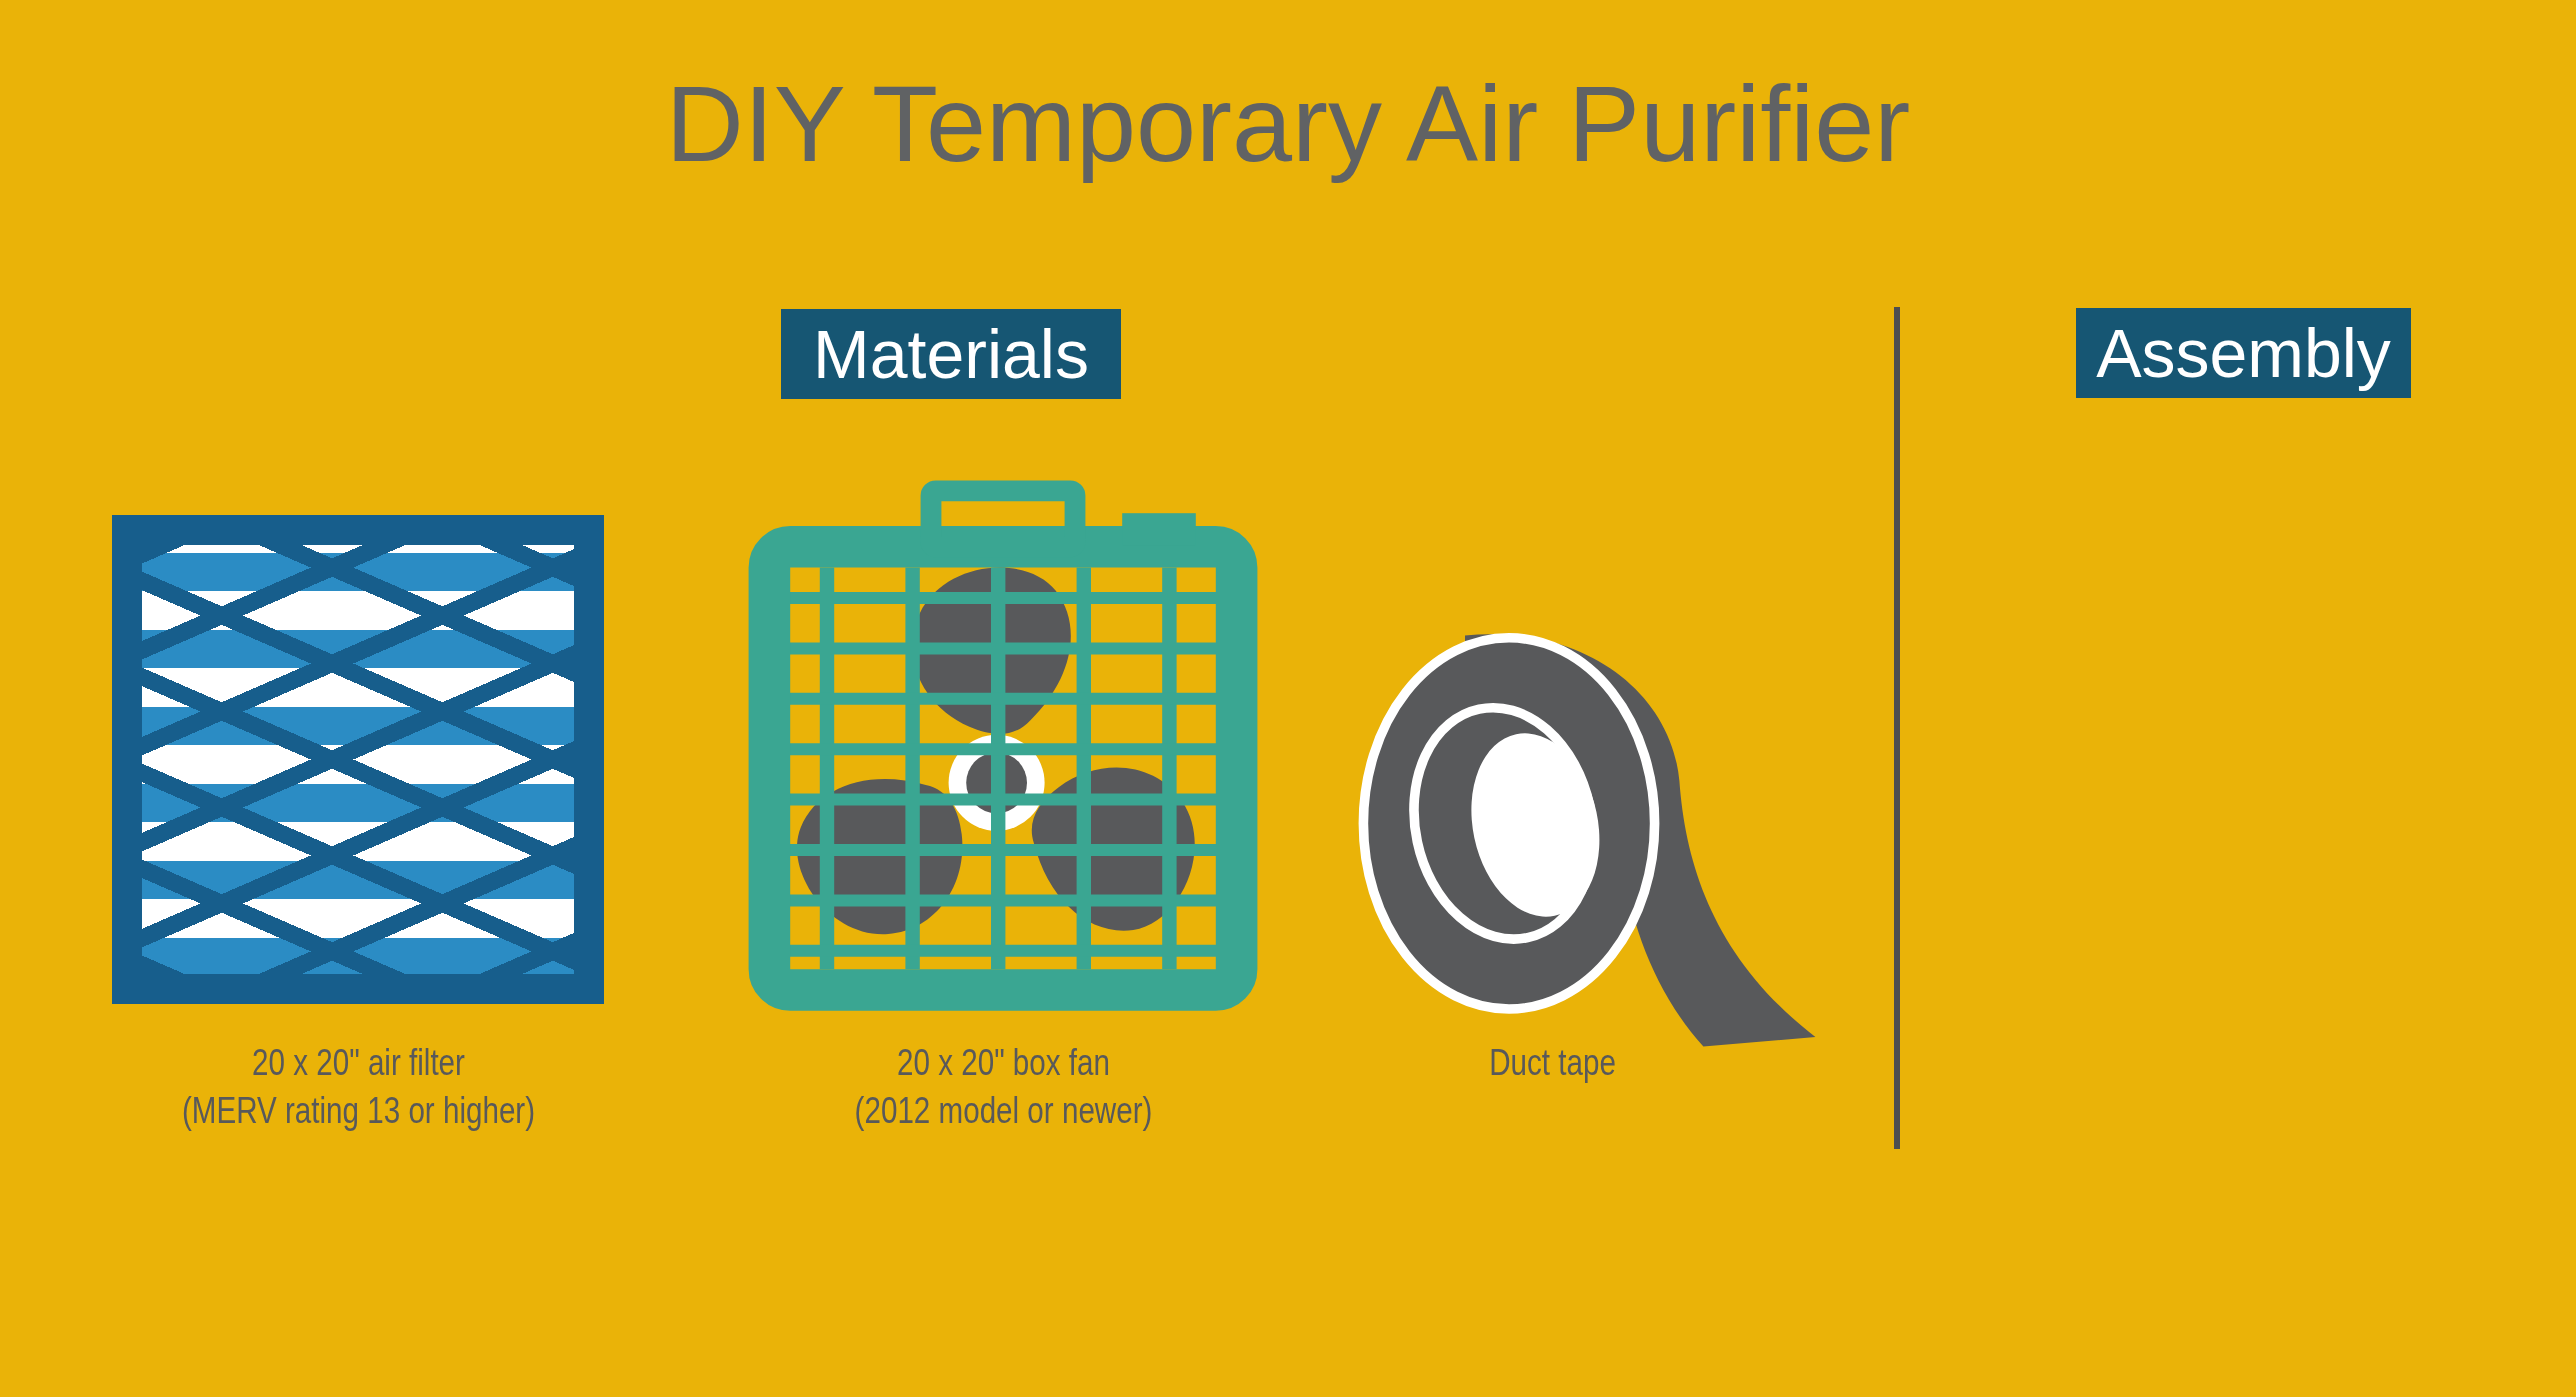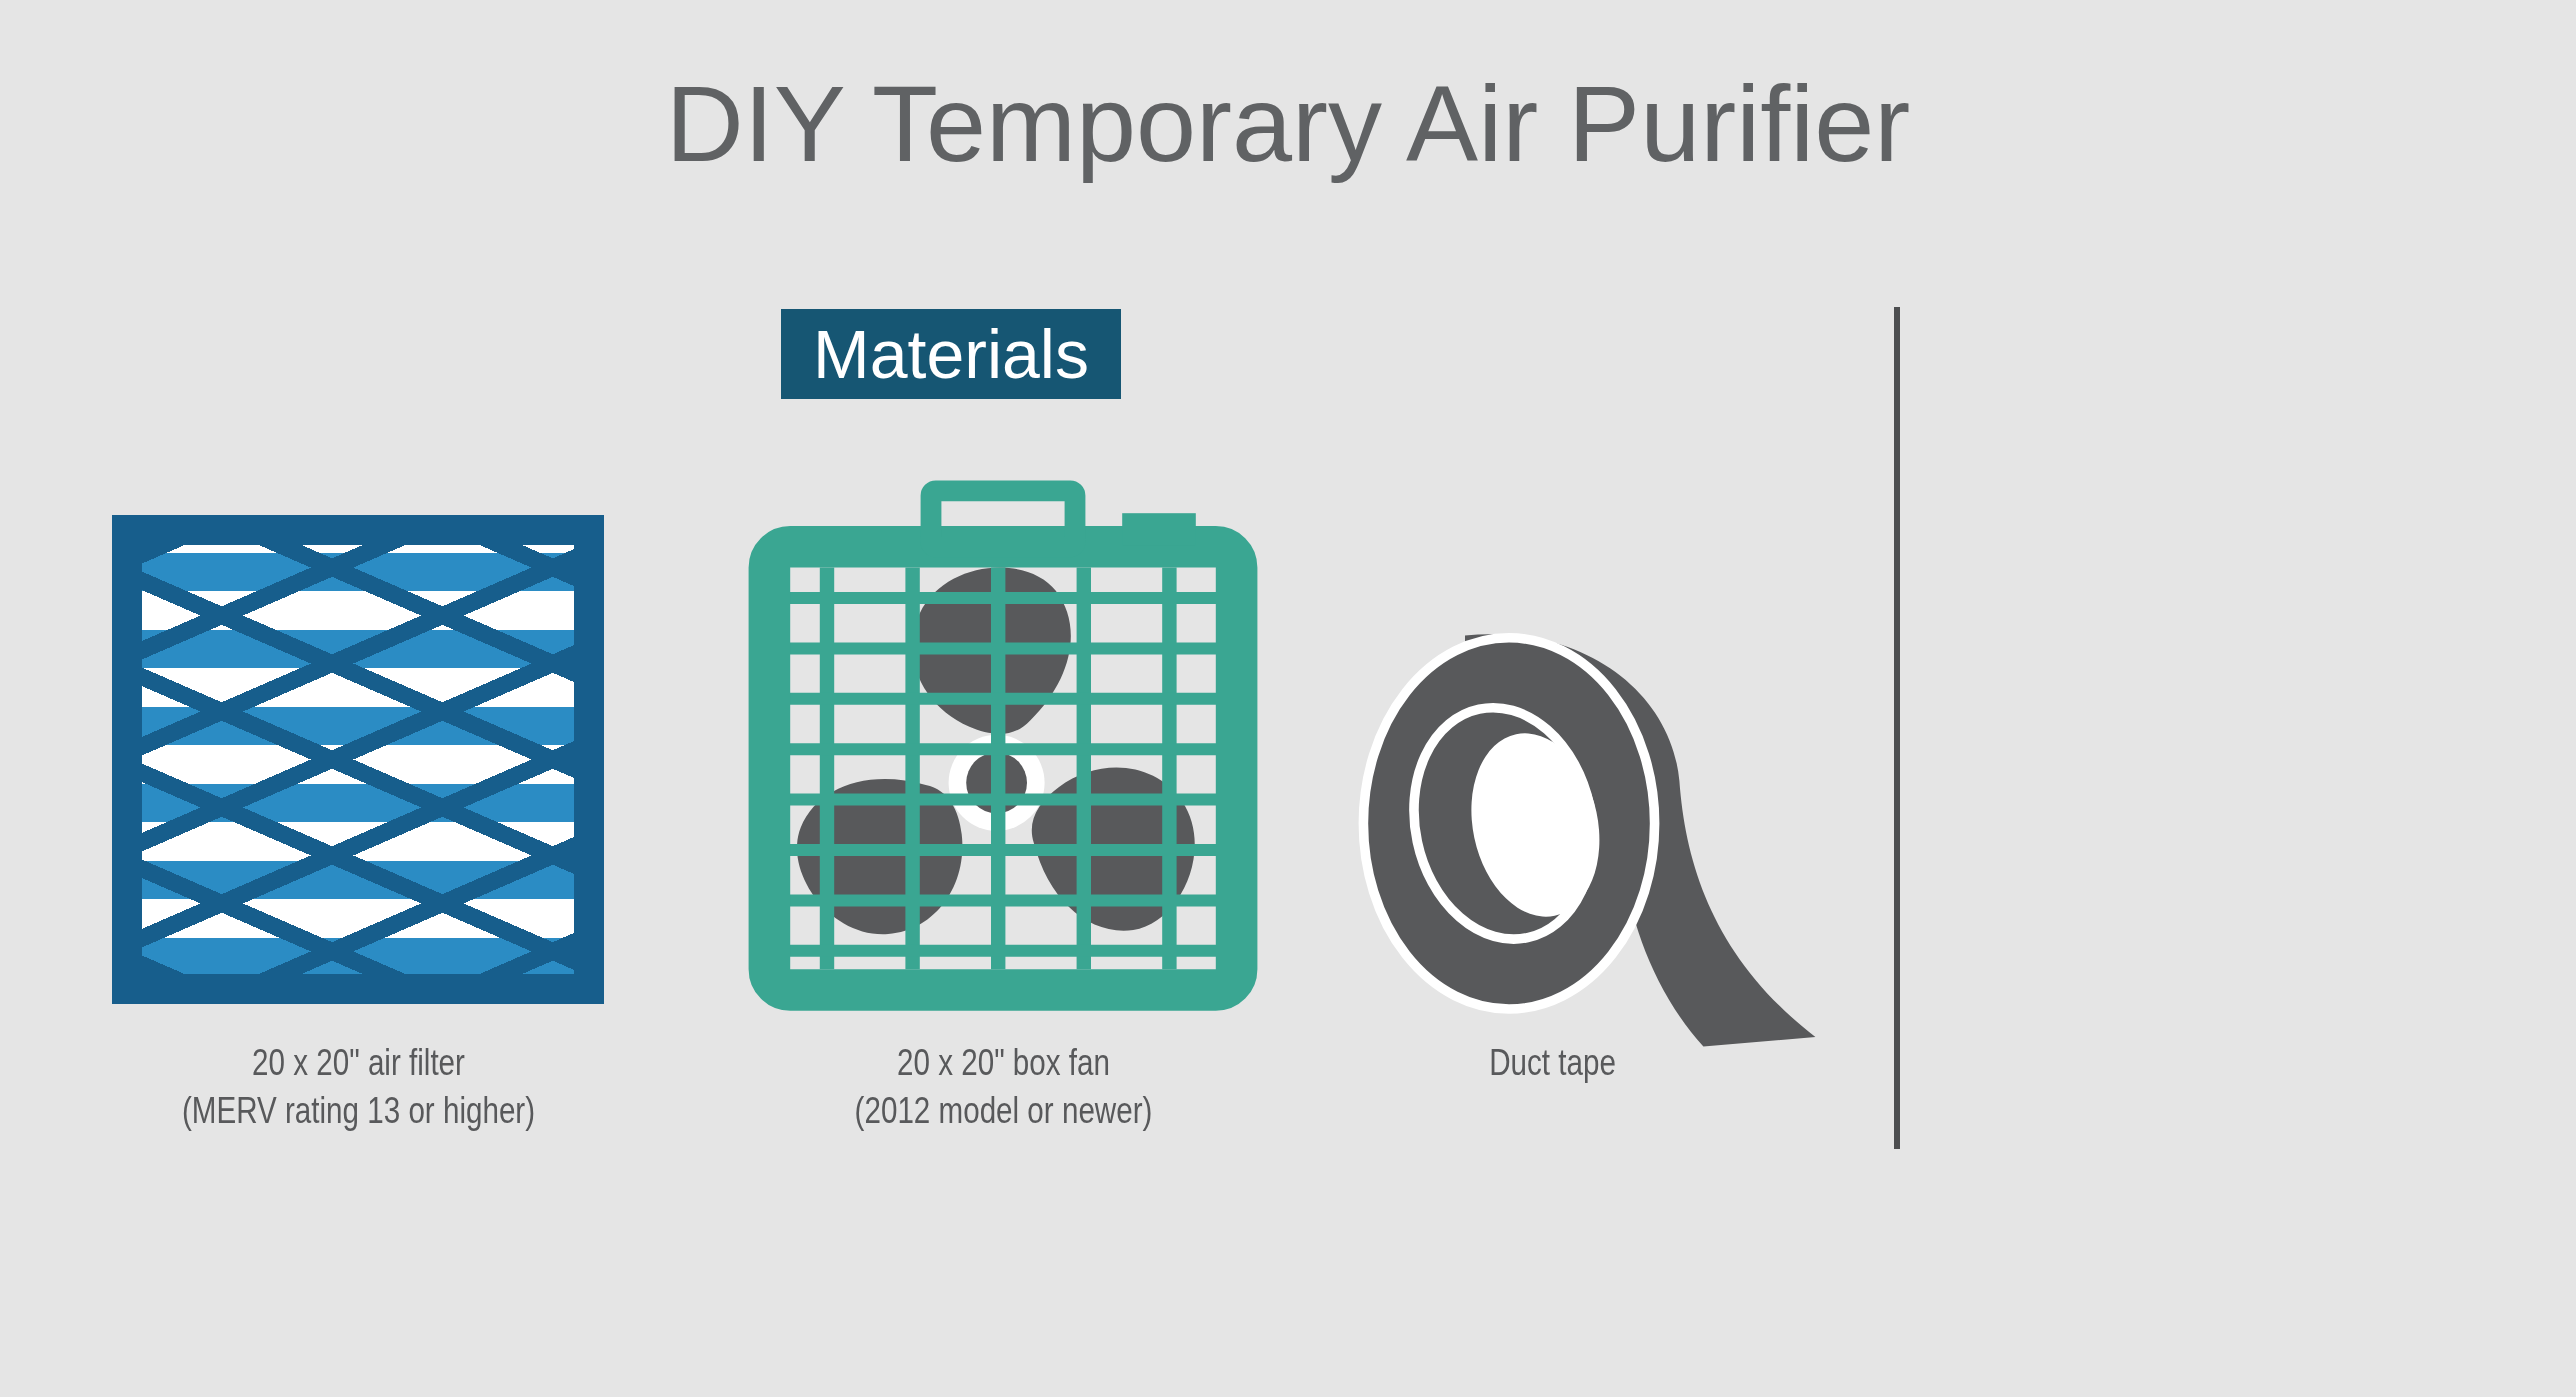--- a/index.html
+++ b/index.html
@@ -1,17 +1,17 @@
 <!DOCTYPE html>
 <html style="font-size:13px"><head>
 <meta charset="utf-8">
 <style>
   html,body{margin:0;padding:0;background:#ffffff;}
   #canvas{
-    position:relative;width:2576px;height:1397px;background:#e5e5e5;overflow:hidden;
+    position:relative;width:2576px;height:1397px;background:#eab308;overflow:hidden;
     font-family:"Liberation Sans", sans-serif;
   }
   .title{
     position:absolute;left:0;top:59px;width:2576px;text-align:center;
     font-size:108px;line-height:130px;color:#606264;font-weight:400;
   }
   .badge{
     position:absolute;height:90px;background:#165673;color:#ffffff;
     font-size:68px;line-height:90px;text-align:center;font-weight:400;
   }
@@ -54,20 +54,21 @@
   }
 </style>
 </head>
 <body>
 
 <div id="canvas">
 
   <div class="title">DIY Temporary Air Purifier</div>
 
   <div class="badge badge-materials">Materials</div>
+  <div class="badge badge-assembly">Assembly</div>
 
   <div class="divider"></div>
 
   <div class="air-filter"></div>
 
   <svg class="fan-svg" viewBox="0 0 640 670" xmlns="http://www.w3.org/2000/svg">
     <g transform="translate(312,381)" fill="#58595b">
       <path d="M 42 -78 C 95 -130, 108 -196, 74 -240 C 38 -286, -64 -278, -96 -212 C -122 -158, -92 -95, -34 -70 C -6 -58, 22 -56, 42 -78 Z"></path>
       <path transform="rotate(120)" d="M 42 -78 C 95 -130, 108 -196, 74 -240 C 38 -286, -64 -278, -96 -212 C -122 -158, -92 -95, -34 -70 C -6 -58, 22 -56, 42 -78 Z"></path>
       <path transform="rotate(240)" d="M 42 -78 C 95 -130, 108 -196, 74 -240 C 38 -286, -64 -278, -96 -212 C -122 -158, -92 -95, -34 -70 C -6 -58, 22 -56, 42 -78 Z"></path>

